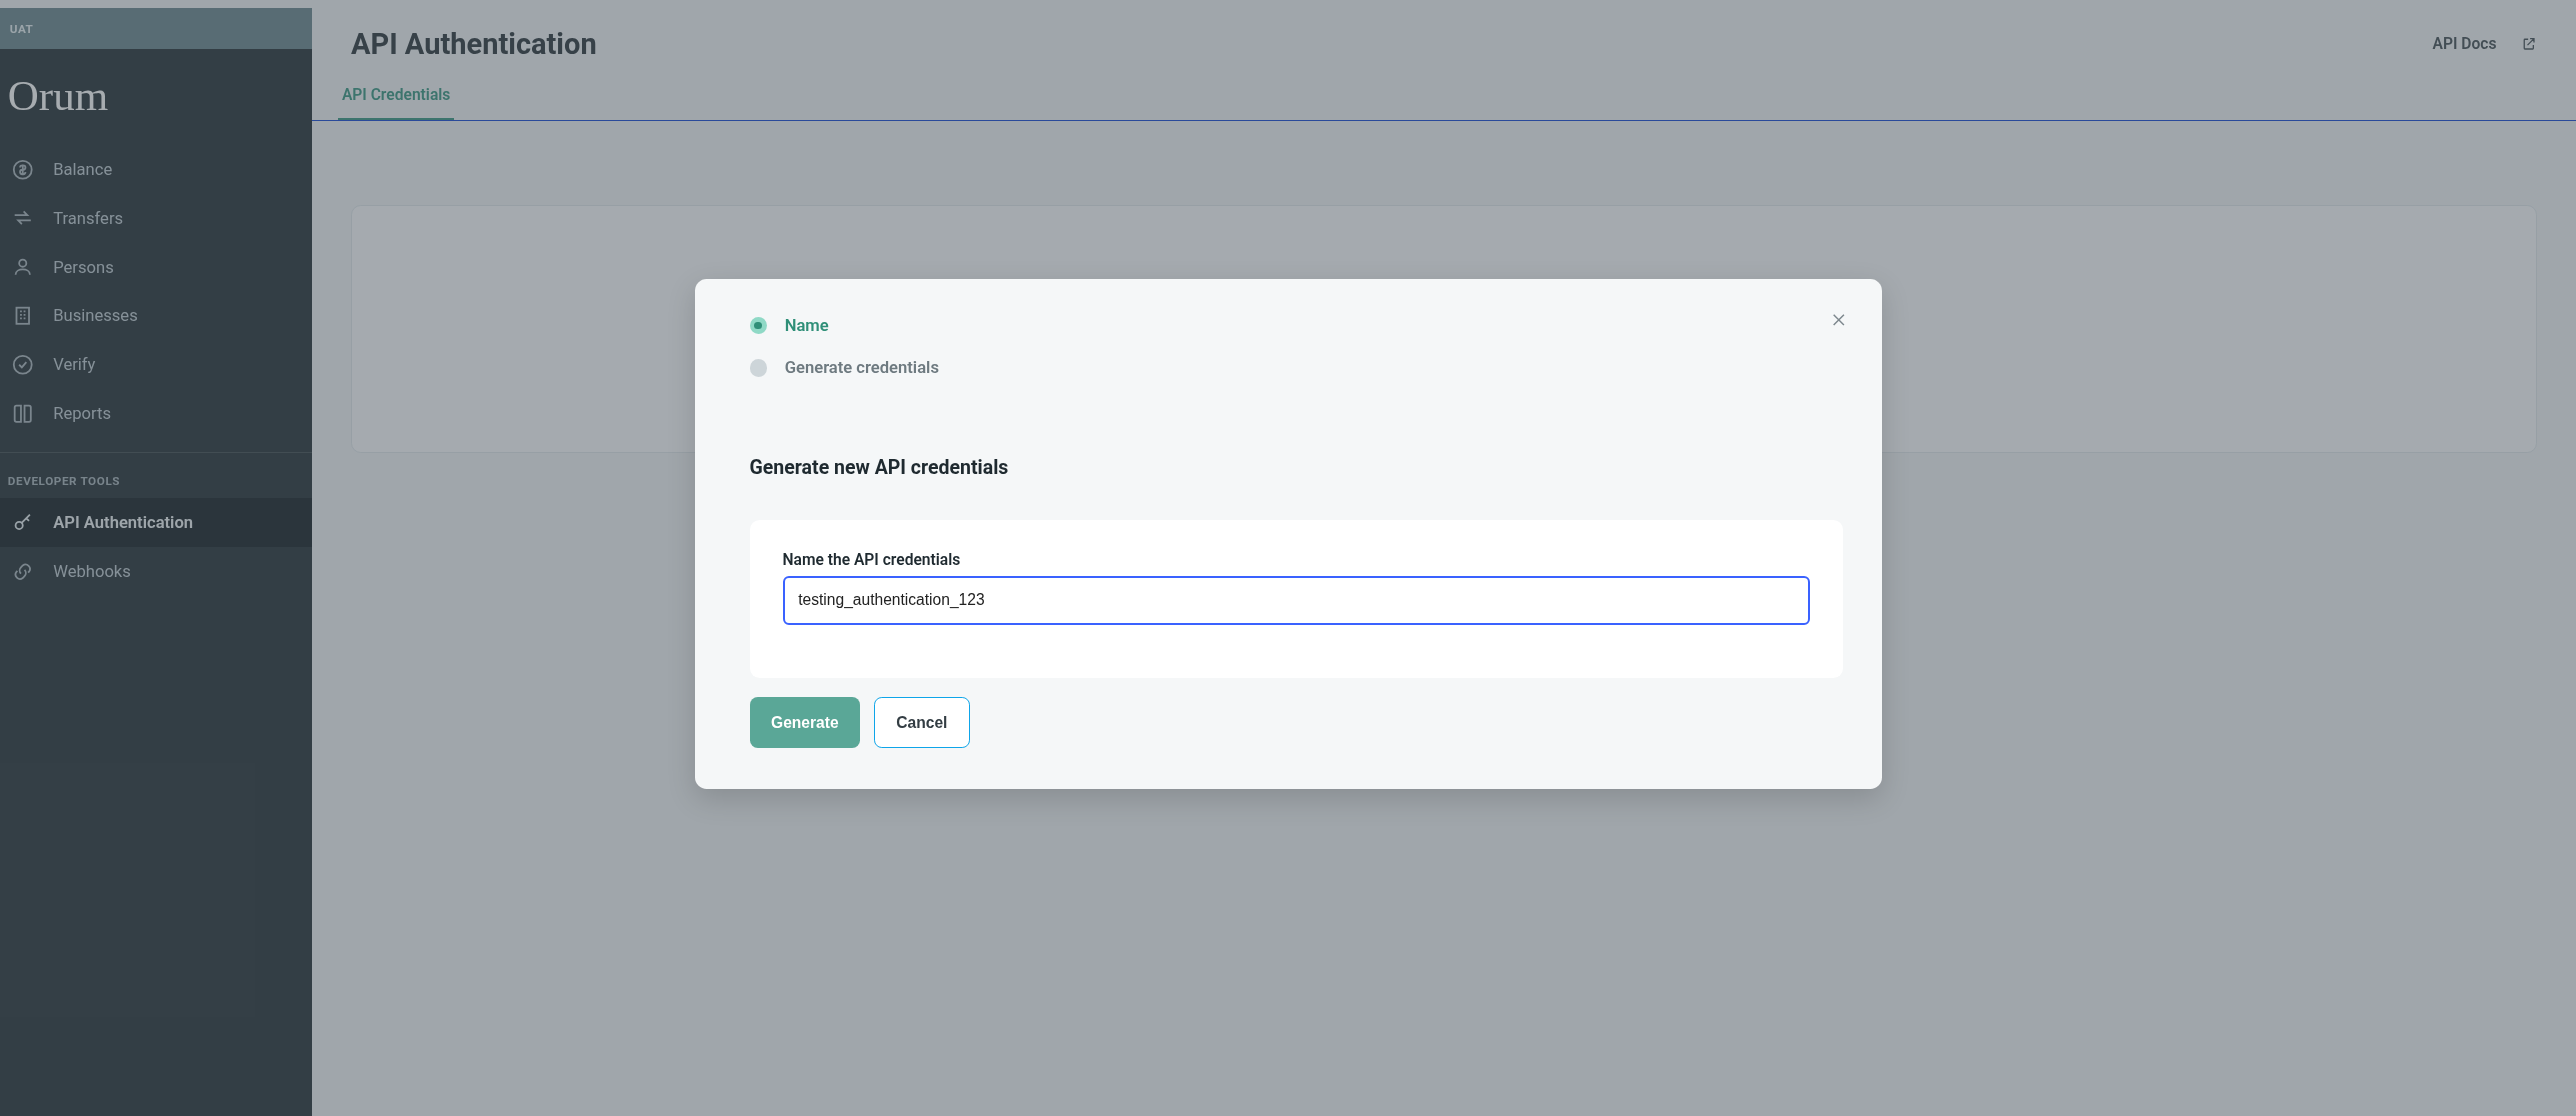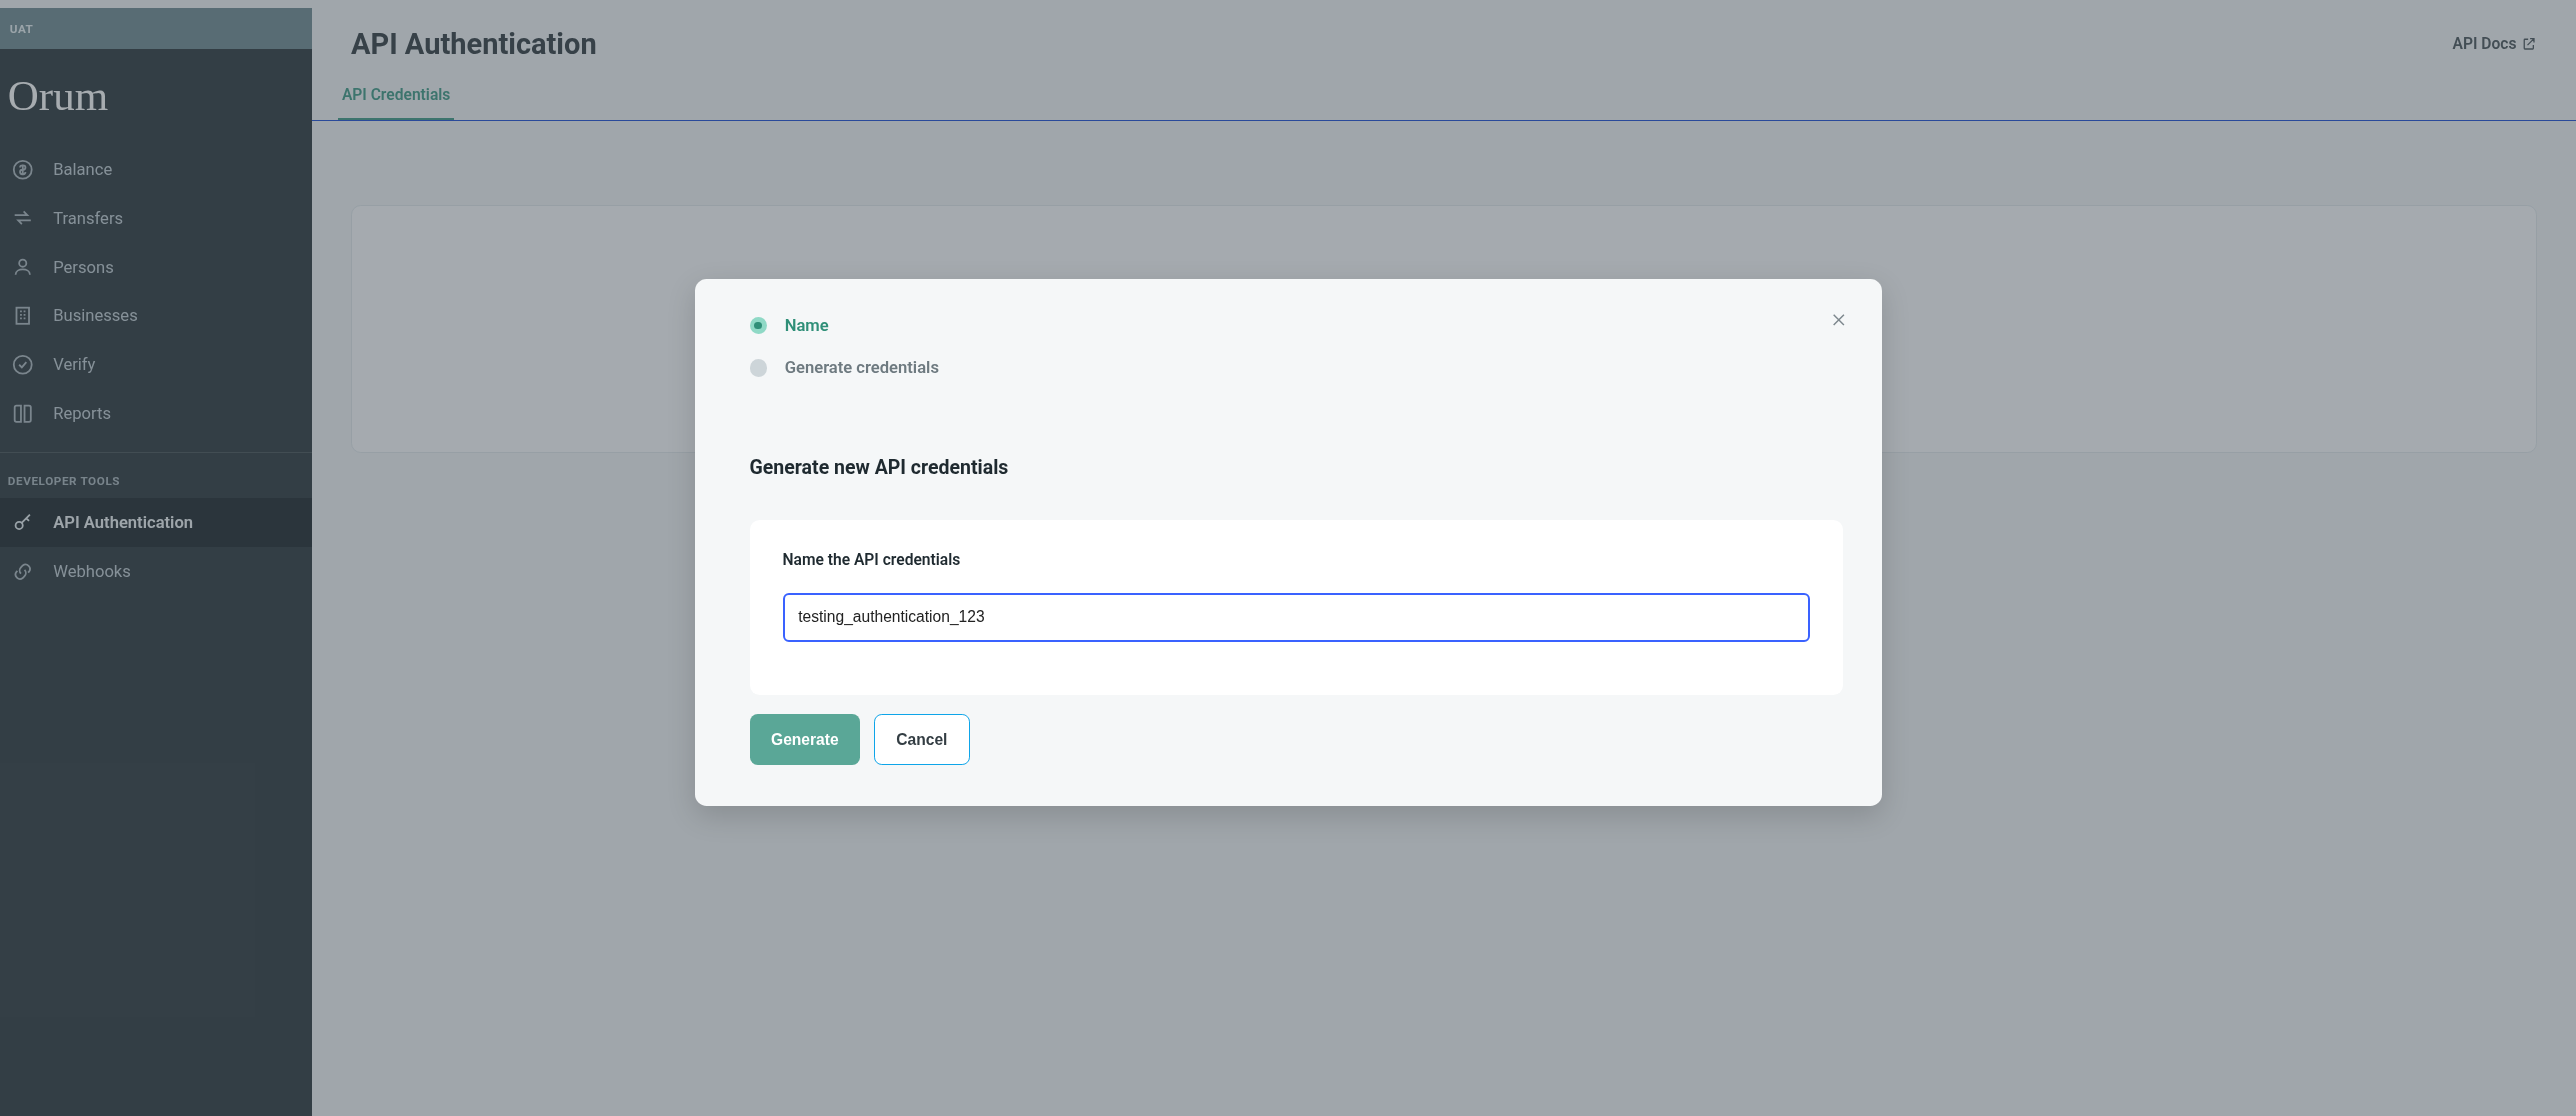--- a/index.html
+++ b/index.html
@@ -37,21 +37,21 @@
   .main {
     position: absolute; left: 312px; top: 0; right: 0; height: 100%;
     background: #f2f4f6;
   }
   .page-header {
     display: flex; align-items: center; justify-content: space-between;
     padding: 27px 39px 25px 39px;
   }
   .page-title { font-size: 29px; font-weight: 700; color: #333d43; }
   .docs-link {
-    display: flex; align-items: center; gap: 5px; color: #4a545a;
+    display: flex; align-items: center; gap: 25px; color: #4a545a;
     font-size: 15.6px; font-weight: 600; cursor: pointer;
   }
   .tab-bar { border-bottom: 1px solid #1d4ed8; padding: 0 26px; display:flex; }
   .tab {
     padding: 0 3.9px 13.7px 3.9px; font-size: 15.6px; font-weight: 600;
     color: #3e9a86; border-bottom: 2.9px solid #3e9a86; cursor: pointer;
   }
   .content-area { padding: 84px 39px 39px 39px; }
   .placeholder-card {
     border: 1px solid #e2e8ec; border-radius: 9.8px; background: #fbfcfd;
@@ -90,21 +90,21 @@
   .step-label { font-size: 16.6px; font-weight: 600; color: #6e7a80; }
   .step.active .step-label { color: #2f8f78; }
 
   
   .modal-main { flex: 1; }
   .modal-title { font-size: 19.5px; font-weight: 700; color: #1f2a30; margin-bottom: 41px; }
   .form-card {
     background: #ffffff; border-radius: 9.8px; padding: 31px 33px 53px 33px;
     margin-bottom: 19.5px;
   }
-  .field-label { font-size: 15.6px; font-weight: 600; color: #1f2a30; margin-bottom: 24px; }
+  .field-label { font-size: 15.6px; font-weight: 600; color: #1f2a30; margin-bottom: 7px; }
   .text-input {
     width: 100%; height: 49px; border: 2px solid #3a62ff; border-radius: 5.9px;
     padding: 0 13.7px; font-size: 15.6px; color: #222; outline: none; background:#fff;
   }
   .modal-actions { display:flex; gap: 13.7px; }
   .btn {
     height: 51px; padding: 0 21.5px; border-radius: 7.8px; font-size: 15.6px;
     font-weight: 600; cursor: pointer; display:flex; align-items:center;
     border: none;
   }

